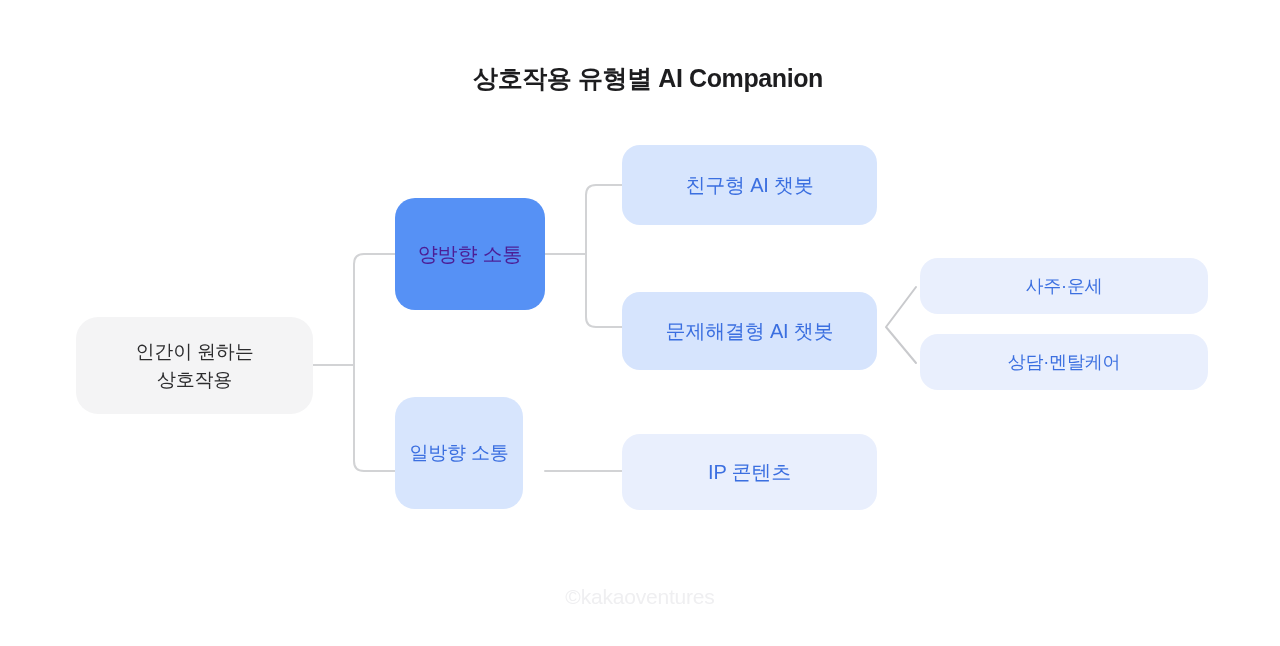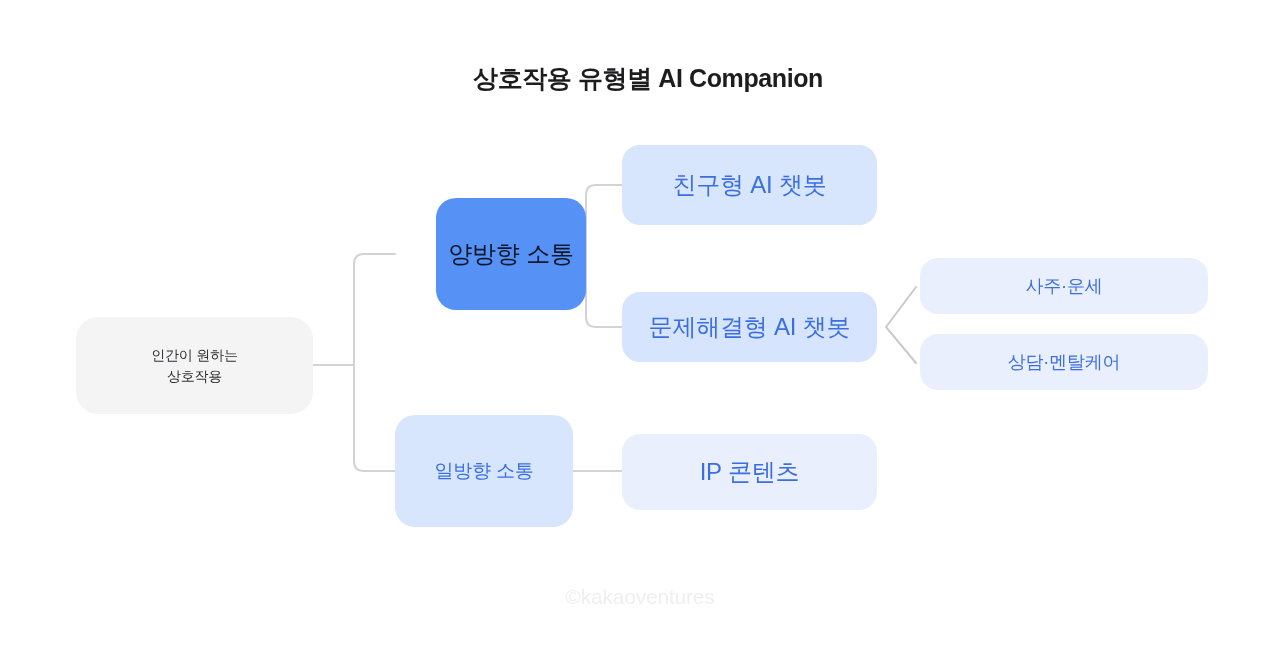--- a/index.html
+++ b/index.html
@@ -41,63 +41,62 @@
 
   
   .node-root {
     left: 76px;
     top: 317px;
     width: 237px;
     height: 97px;
     border-radius: 22px;
     background: #f4f4f5;
     color: #2c2c2e;
-    font-size: 14px;
+    font-size: 19px;
     font-weight: 400;
   }
   .node-root .label { white-space: pre-line; }
 
   
   .node-l1-primary {
     left: 395px;
     top: 198px;
     width: 150px;
     height: 112px;
     border-radius: 20px;
     background: #5691f5;
-    color: #0f172a;
-    font-size: 24px;
-    font-weight: 400;
-    margin-left: 41px;
+    color: #4c1d95;
+    font-size: 20px;
+    font-weight: 400;
   }
 
   
   .node-l1-secondary {
     left: 395px;
-    top: 415px;
-    width: 178px;
+    top: 397px;
+    width: 128px;
     height: 112px;
     border-radius: 20px;
     background: #d7e5fd;
     color: #3b6fe0;
     font-size: 19px;
     font-weight: 400;
   }
 
   
   .node-l2 {
     left: 622px;
     width: 255px;
     border-radius: 18px;
-    font-size: 24px;
+    font-size: 20px;
     font-weight: 400;
     color: #3b6fe0;
   }
   .node-l2-a { top: 145px; height: 80px; background: #d7e5fd; }
-  .node-l2-b { top: 292px; height: 70px; background: #d6e4fd; }
+  .node-l2-b { top: 292px; height: 78px; background: #d6e4fd; }
   .node-l2-c { top: 434px; height: 76px; background: #e9effd; align-items: center; }
 
   
   .node-l3 {
     left: 920px;
     width: 288px;
     height: 56px;
     border-radius: 18px;
     background: #e9effd;
     color: #3b6fe0;

